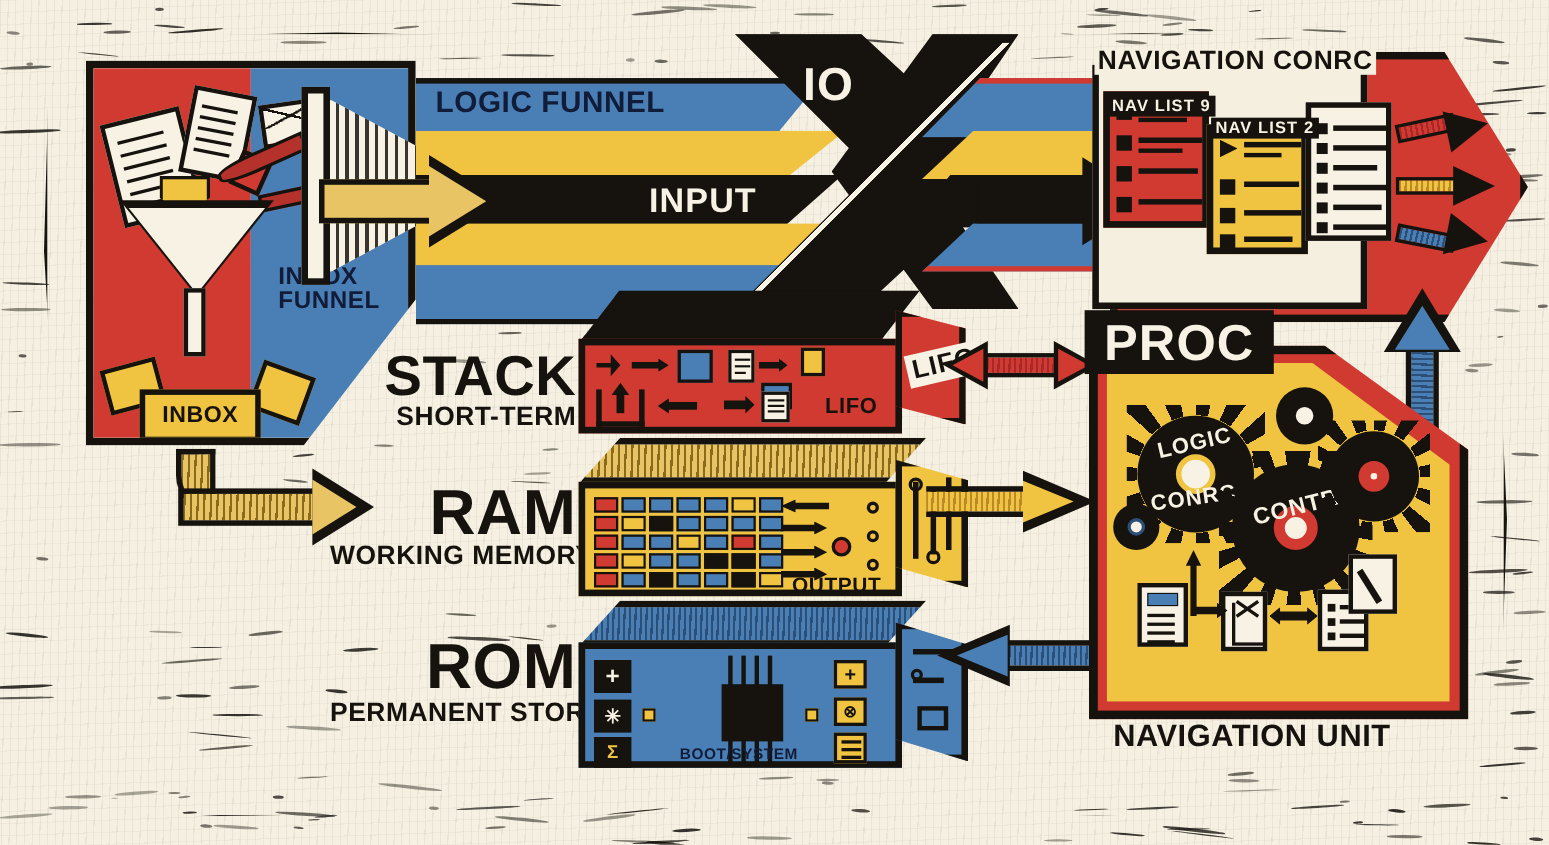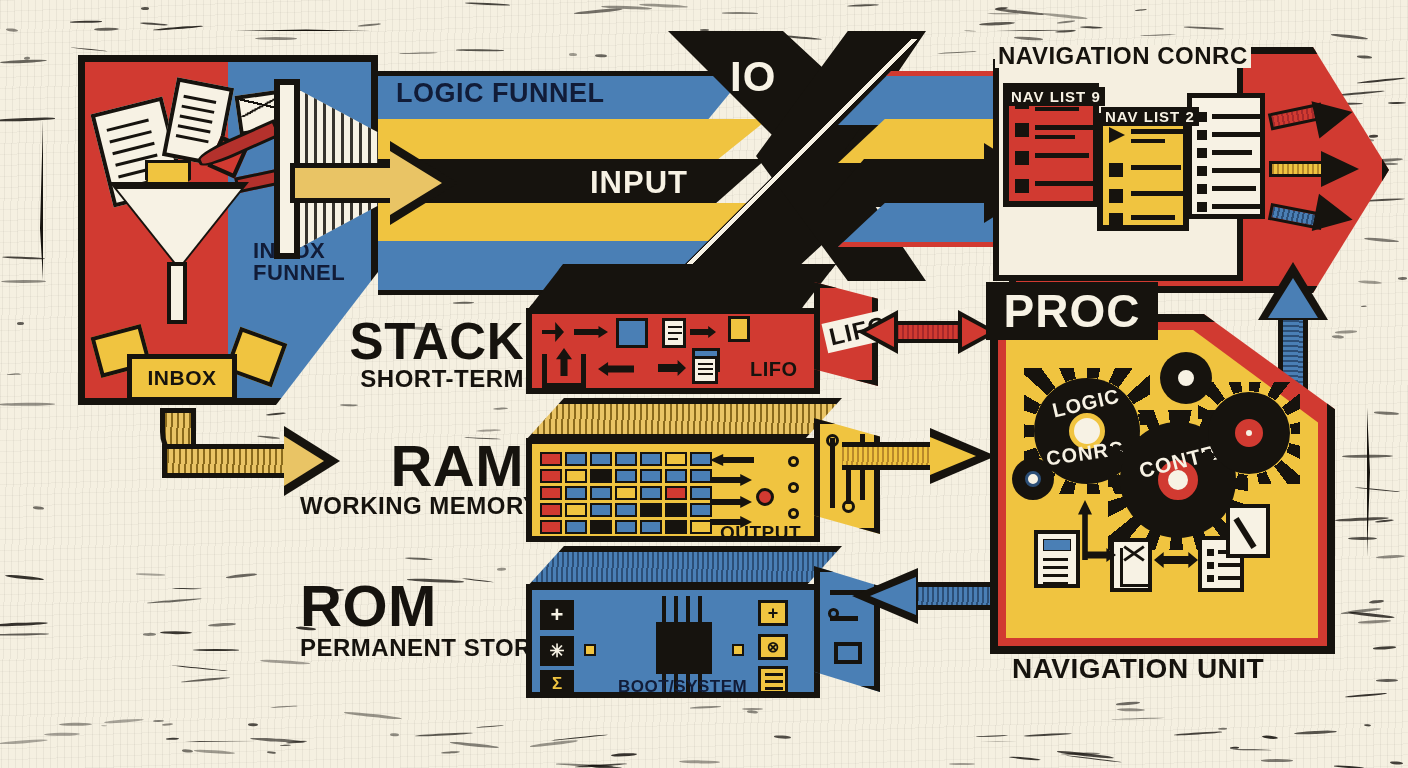--- a/index.html
+++ b/index.html
@@ -488,21 +488,21 @@
   <div class="blk" style="left:304px; top:318px; width:220px; text-align:right;">
     <div class="label-ink" style="font-size:51px;">STACK</div>
     <div class="label-ink" style="font-size:24px; margin-top:2px;">SHORT-TERM</div>
   </div>
 
   <div class="blk" style="left:300px; top:438px; width:224px; text-align:right;">
     <div class="label-ink" style="font-size:58px;">RAM</div>
     <div class="label-ink" style="font-size:24px; margin-top:2px;">WORKING MEMORY</div>
   </div>
 
-  <div class="blk" style="left:300px; top:578px; width:224px; text-align:left;">
+  <div class="blk" style="left:300px; top:578px; width:224px; text-align:right;">
     <div class="label-ink" style="font-size:58px;">ROM</div>
     <div class="label-ink" style="font-size:24px; margin-top:2px; line-height:1.05;">PERMANENT STORAGE</div>
   </div>
 
   <div class="blk" style="left:150px; top:400px; width:210px; height:100px;">
     <div class="hatch-gold" style="position:absolute; left:10px; top:8px; width:36px; height:60px; border:5px solid #16130e; border-radius:0 0 0 40px;"></div>
     <div class="hatch-gold" style="position:absolute; left:12px; top:44px; width:130px; height:34px; border:5px solid #16130e;"></div>
     <div style="position:absolute; left:134px; top:26px; width:0;height:0; border-top:35px solid transparent; border-bottom:35px solid transparent; border-left:56px solid #16130e;"></div>
     <div style="position:absolute; left:134px; top:36px; width:0;height:0; border-top:25px solid transparent; border-bottom:25px solid transparent; border-left:40px solid #e9c465;"></div>
   </div>
@@ -611,21 +611,21 @@
       <div style="position:absolute; left:154px; top:82px; width:4px; height:22px; background:#16130e;"></div>
       <div style="position:absolute; left:166px; top:82px; width:4px; height:22px; background:#16130e;"></div>
       <div style="position:absolute; left:226px; top:10px; width:30px; height:26px; background:#f0c440; border:3px solid #16130e; display:flex; align-items:center; justify-content:center; font-size:18px; font-weight:bold; color:#16130e;">+</div>
       <div style="position:absolute; left:226px; top:44px; width:30px; height:26px; background:#f0c440; border:3px solid #16130e; display:flex; align-items:center; justify-content:center; font-size:15px; font-weight:bold; color:#16130e;">⊗</div>
       <div style="position:absolute; left:226px; top:76px; width:30px; height:28px; background:#f0c440; border:3px solid #16130e;">
         <div style="position:absolute; left:4px; top:4px; width:18px; height:3px; background:#16130e;"></div>
         <div style="position:absolute; left:4px; top:11px; width:18px; height:3px; background:#16130e;"></div>
         <div style="position:absolute; left:4px; top:18px; width:18px; height:3px; background:#16130e;"></div>
       </div>
       <div style="position:absolute; left:200px; top:54px; width:12px; height:12px; background:#f0c440; border:2px solid #16130e;"></div>
-      <span class="label-navy" style="position:absolute; left:86px; top:88px; font-size:17px;">BOOT/SYSTEM</span>
+      <span class="label-navy" style="position:absolute; left:86px; top:88px; font-size:14px;">BOOT/SYSTEM</span>
     </div>
     <div class="mem-side" style="left:384px; top:318px; width:66px; height:126px; background:#4a7fb5;">
       <div style="position:absolute; left:10px; top:18px; width:40px; height:5px; background:#16130e;"></div>
       <div style="position:absolute; left:10px; top:44px; width:28px; height:5px; background:#16130e;"></div>
       <div style="position:absolute; left:14px; top:70px; width:28px; height:22px; border:4px solid #16130e;"></div>
       <div style="position:absolute; left:8px; top:36px; width:11px; height:11px; border-radius:50%; border:3px solid #16130e;"></div>
     </div>
   </div>
 
   <div class="blk" style="left:858px; top:310px; width:140px; height:44px;">

